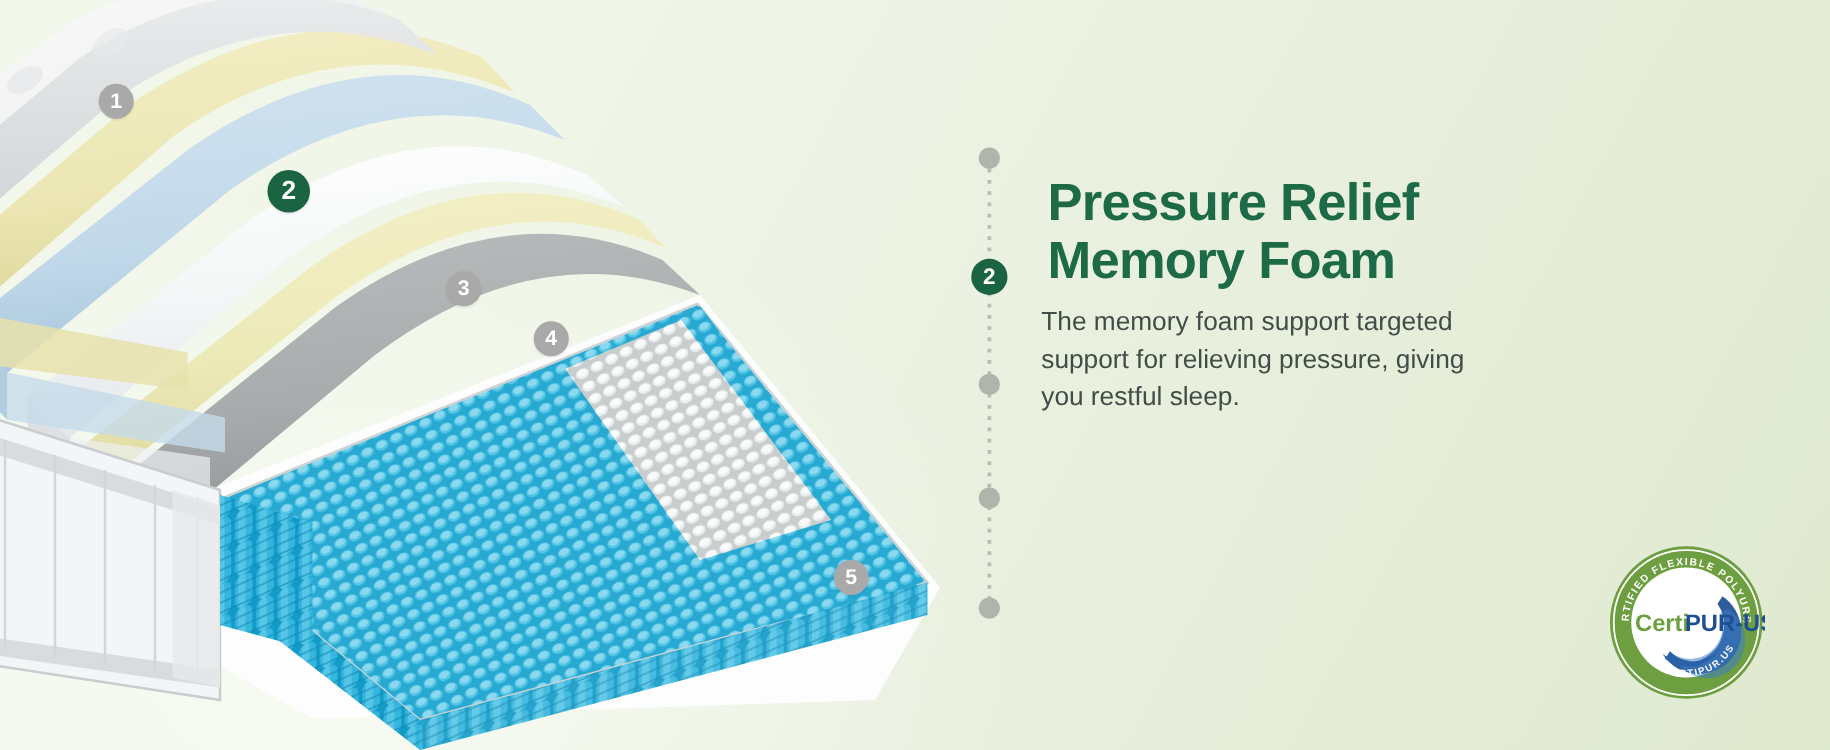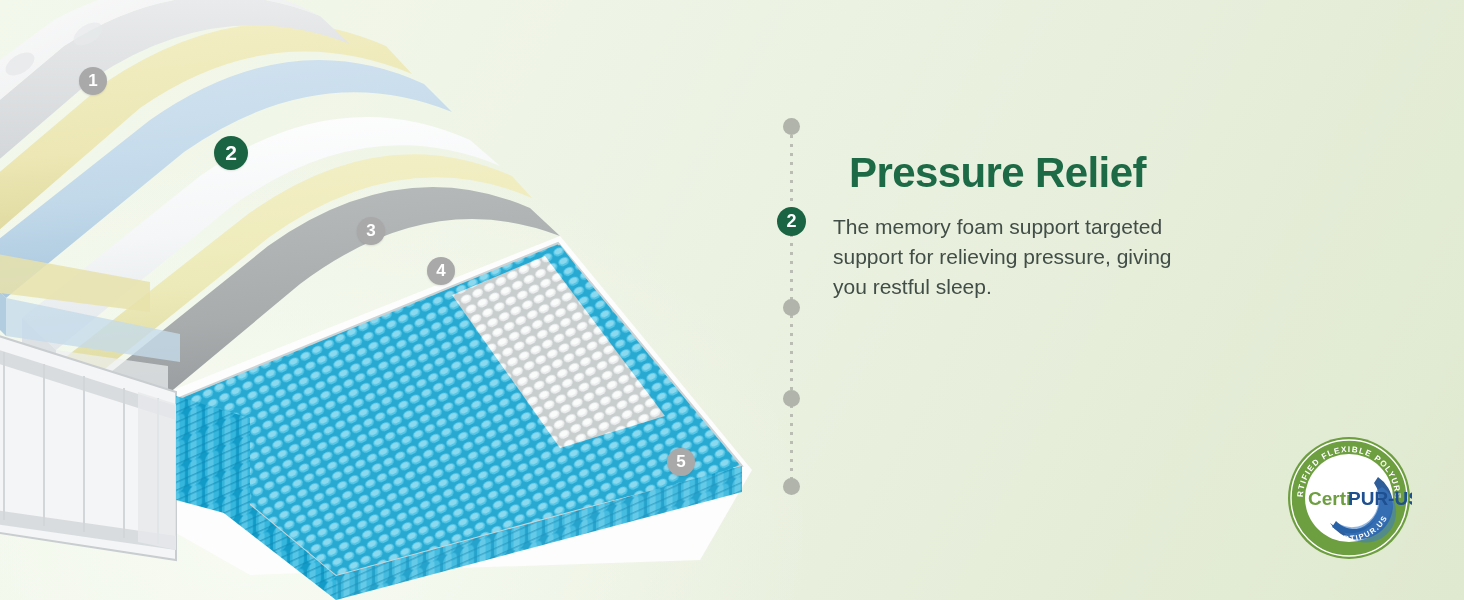--- a/index.html
+++ b/index.html
@@ -59,21 +59,21 @@
     left: 833px;
     top: 134px;
     width: 380px;
   }
   .headline {
     color: #1c6a46;
     font-size: 42px;
     line-height: 46px;
     font-weight: bold;
     letter-spacing: -0.6px;
-    margin: 16px;
+    margin: 5px;
   }
   .headline .l2 { display: block; }
   .blurb {
     margin: 12px 0 0 0;
     color: #414d47;
     font-size: 21px;
     line-height: 30px;
     font-weight: normal;
     max-width: 350px;
   }
@@ -301,20 +301,21 @@
     <div class="tl-dot d1"></div>
     <div class="tl-dot active">2</div>
     <div class="tl-dot d3"></div>
     <div class="tl-dot d4"></div>
     <div class="tl-dot d5"></div>
   </div>
 
   <div class="info">
     <h1 class="headline">
       <span>Pressure Relief</span>
+      <span class="l2">Memory Foam</span>
     </h1>
     <p class="blurb">The memory foam support targeted support for relieving pressure, giving you restful sleep.</p>
   </div>
 
   <div class="certipur">
     <svg width="126" height="126" viewBox="0 0 126 126">
       <defs>
         <path id="arcTop" d="M 17,63 A 46,46 0 0 1 109,63"></path>
         <path id="arcBot" d="M 20,63 A 43,43 0 0 0 106,63"></path>
       </defs>

